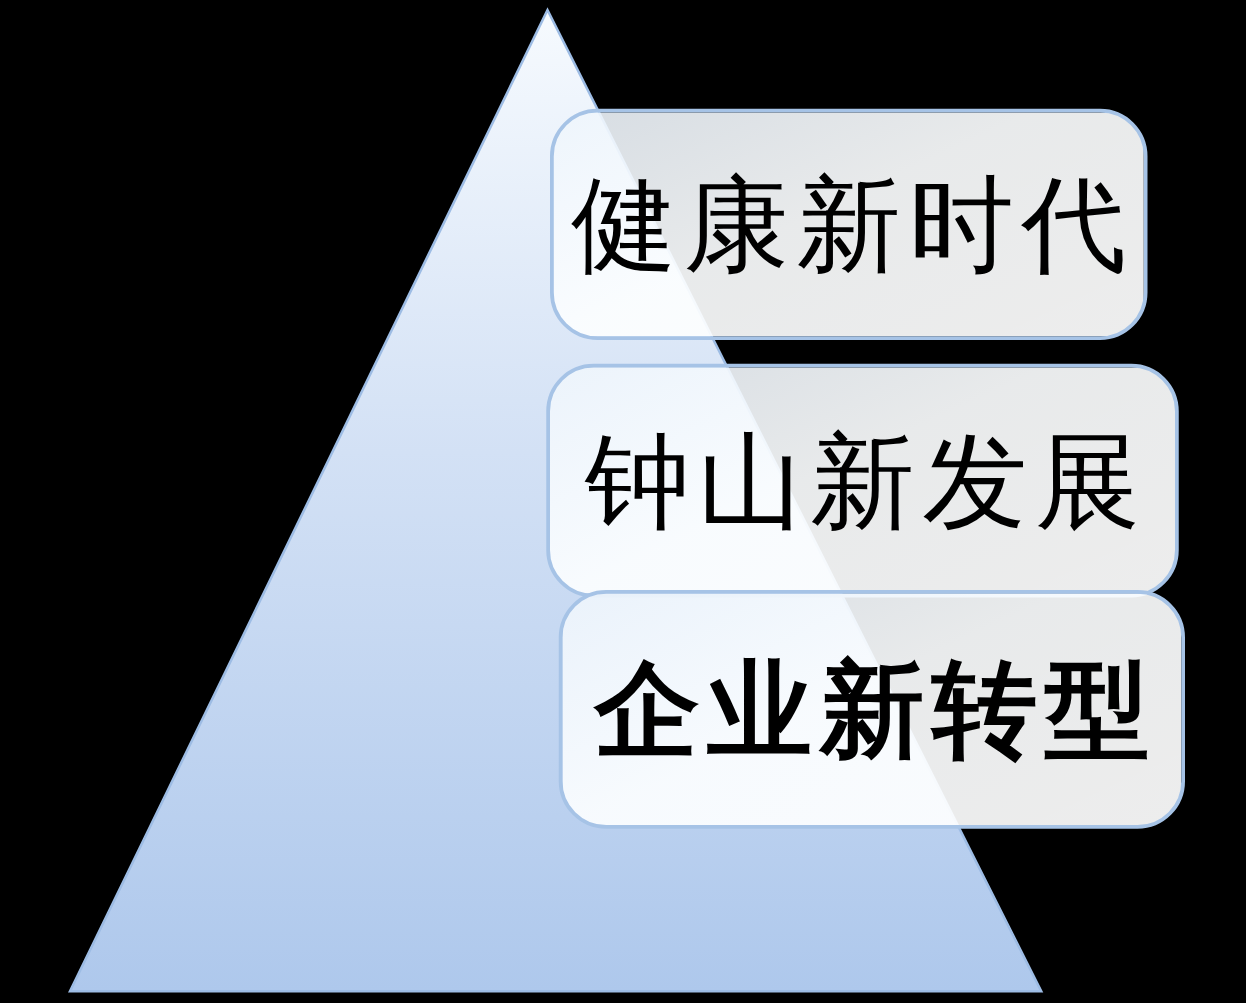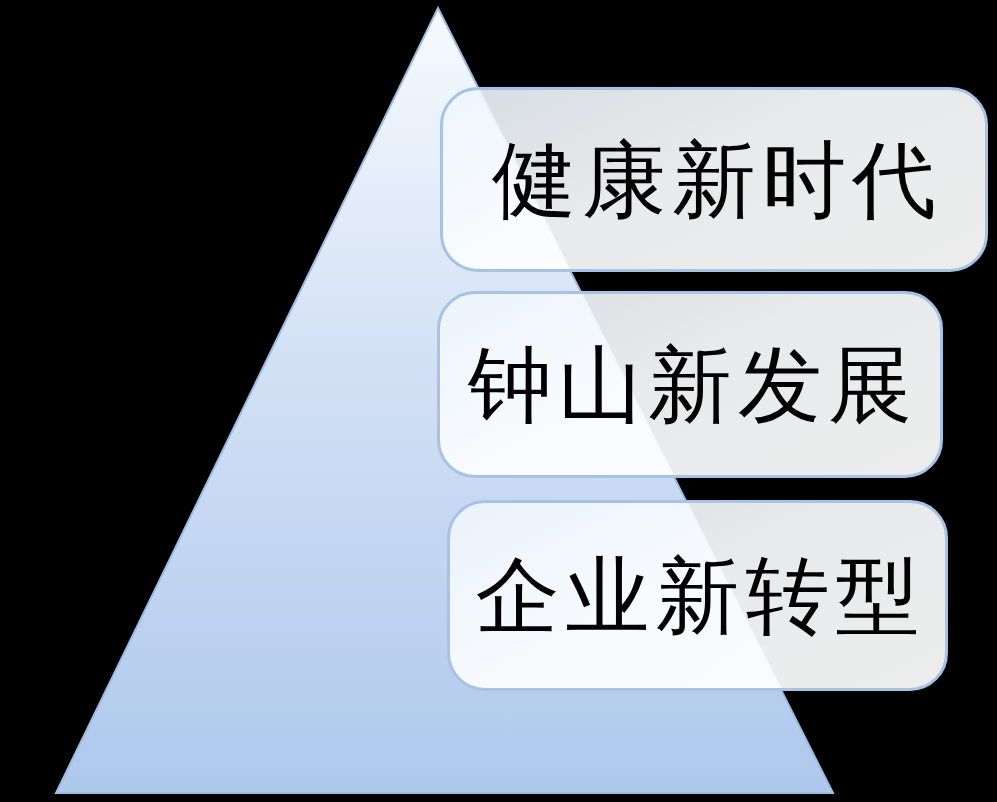--- a/index.html
+++ b/index.html
@@ -34,23 +34,23 @@
     justify-content: center;
   }
   .level-label {
     color: #000000;
     font-size: 84px;
     line-height: 1;
     letter-spacing: 6px;
     white-space: nowrap;
     padding-left: 6px;
   }
-  .box-1 { left: 440px; top: 87px;  width: 548px; height: 185px; }
+  .box-1 { left: 440px; top: 87px;  width: 478px; height: 185px; }
   .box-2 { left: 437px; top: 291px; width: 506px; height: 187px; align-items: center; }
-  .box-3 { left: 447px; top: 500px; width: 501px; height: 191px; }
+  .box-3 { left: 447px; top: 472px; width: 501px; height: 191px; font-weight: bold; }
 </style>
 </head>
 <body>
 
 <div class="canvas">
 
   <svg class="pyramid-svg" width="997" height="802" viewBox="0 0 997 802" xmlns="http://www.w3.org/2000/svg">
     <defs>
       <linearGradient id="pyrGrad" x1="0" y1="0" x2="0" y2="1">
         <stop offset="0" stop-color="#F6FAFE"></stop>

